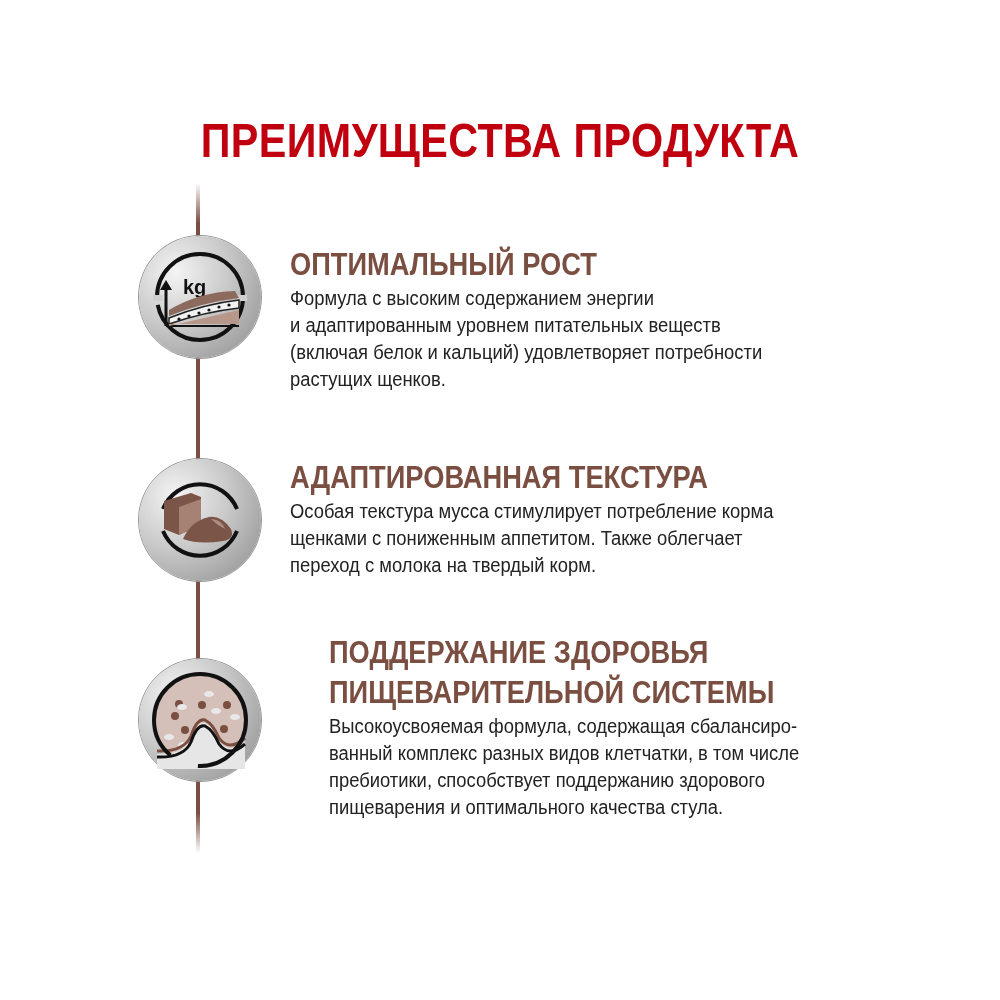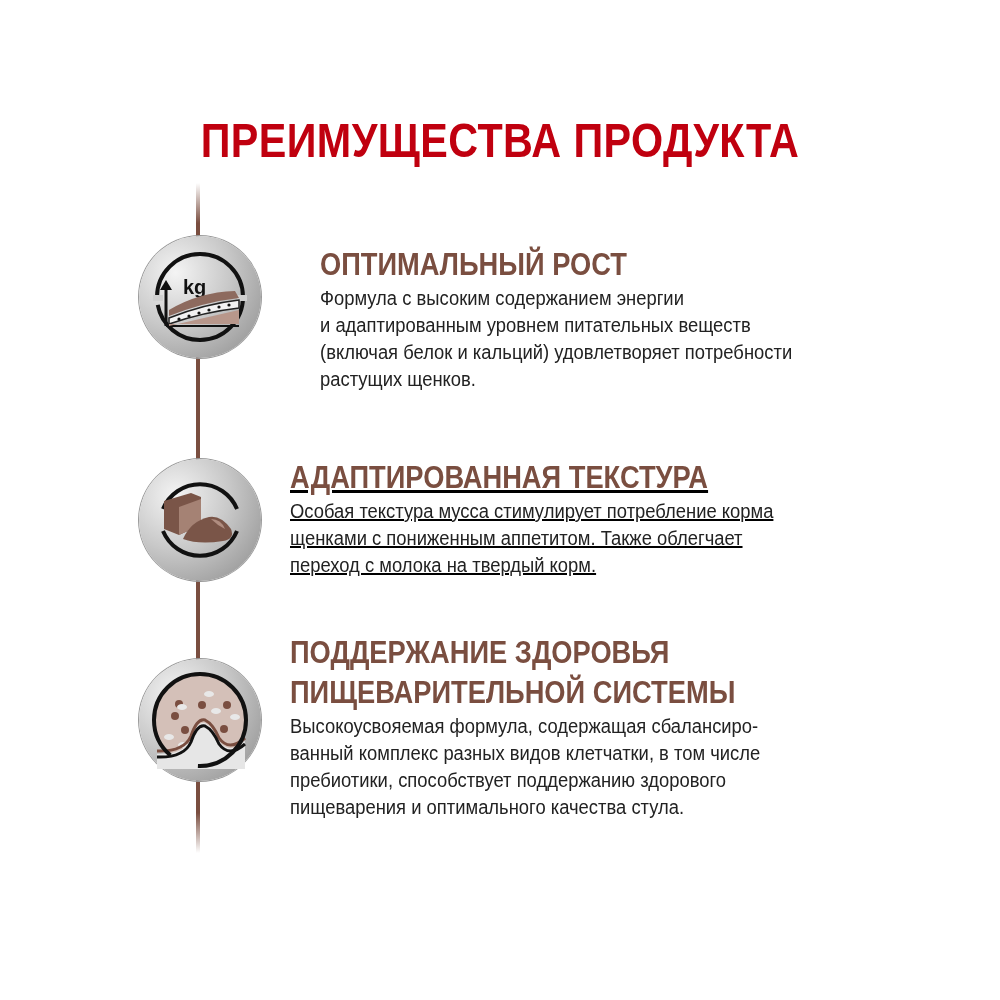--- a/index.html
+++ b/index.html
@@ -44,40 +44,40 @@
         <circle cx="50" cy="80" r="1.6"></circle>
         <circle cx="60" cy="77" r="1.6"></circle>
       <circle cx="70" cy="74" r="1.6"></circle>
         <circle cx="80" cy="71" r="1.6"></circle>
         <circle cx="90" cy="69" r="1.6"></circle>
     </g>
     <path d="M 30 90 Q 65 82 100 74 L 100 88 L 30 88 Z" fill="#b8978b"></path>
   </svg>
 </div>
 
-<div class="feature" style="top:245px;margin-left:30px;">
+<div class="feature" style="top:245px;">
   <h2>ОПТИМАЛЬНЫЙ РОСТ</h2>
   <p>Формула с высоким содержанием энергии
 и адаптированным уровнем питательных веществ
 (включая белок и кальций) удовлетворяет потребности
 растущих щенков.</p>
 </div>
 
 <div class="icon" style="left:139px; top:459px;">
   <svg width="122" height="122" viewBox="0 0 122 122">
     <path d="M 24 50 A 40 40 0 0 1 98 50" fill="none" stroke="#111" stroke-width="4"></path>
     <path d="M 24 72 A 40 40 0 0 0 98 72" fill="none" stroke="#111" stroke-width="4"></path>
     <polygon points="25,42 52,34 62,38 62,66 40,76 25,70" fill="#7a5548"></polygon>
     <polygon points="40,48 62,40 62,66 40,76" fill="#a58274"></polygon>
     <path d="M 44 80 Q 52 62 70 58 Q 82 56 92 70 Q 96 80 84 82 Q 60 86 44 80 Z" fill="#7a5548"></path>
     <path d="M 72 60 Q 82 60 86 70 Q 78 66 72 60 Z" fill="#b08d80"></path>
   </svg>
 </div>
 
-<div class="feature" style="top:458px;text-decoration:underline;">
+<div class="feature" style="top:458px;">
   <h2>АДАПТИРОВАННАЯ ТЕКСТУРА</h2>
   <p>Особая текстура мусса стимулирует потребление корма
 щенками с пониженным аппетитом. Также облегчает
 переход с молока на твердый корм.</p>
 </div>
 
 <div class="icon" style="left:139px; top:659px;">
   <svg width="122" height="122" viewBox="0 0 122 122">
     <circle cx="61" cy="61" r="46" fill="#d4c0b8"></circle>
     <path d="M 15 61 A 46 46 0 0 1 107 61" fill="none" stroke="#111" stroke-width="4"></path>
@@ -97,20 +97,20 @@
       <ellipse cx="30" cy="78" rx="5" ry="3"></ellipse>
         <ellipse cx="44" cy="86" rx="5" ry="3"></ellipse>
     </g>
     <path d="M 18 95 Q 45 96 52 80 Q 58 62 66 64 Q 74 68 80 82 Q 90 96 106 82 L 106 110 L 18 110 Z" fill="#e6e6e6"></path>
     <path d="M 18 92 Q 45 93 52 77 Q 58 59 66 61 Q 74 65 80 79 Q 90 93 106 79" fill="none" stroke="#7a4e40" stroke-width="3"></path>
     <path d="M 18 98 Q 45 99 52 83 Q 58 65 66 67 Q 74 71 80 85 Q 90 99 106 85" fill="none" stroke="#111" stroke-width="3"></path>
     <path d="M 15 61 A 46 46 0 0 0 107 61" fill="none" stroke="#111" stroke-width="4" stroke-dasharray="40 30 200"></path>
   </svg>
 </div>
 
-<div class="feature" style="top:633px;">
+<div class="feature" style="top:633px;margin-left:39px;">
   <h2>ПОДДЕРЖАНИЕ ЗДОРОВЬЯ</h2>
   <h2>ПИЩЕВАРИТЕЛЬНОЙ СИСТЕМЫ</h2>
   <p>Высокоусвояемая формула, содержащая сбалансиро-
 ванный комплекс разных видов клетчатки, в том числе
 пребиотики, способствует поддержанию здорового
 пищеварения и оптимального качества стула.</p>
 </div>
 
 </body></html>

